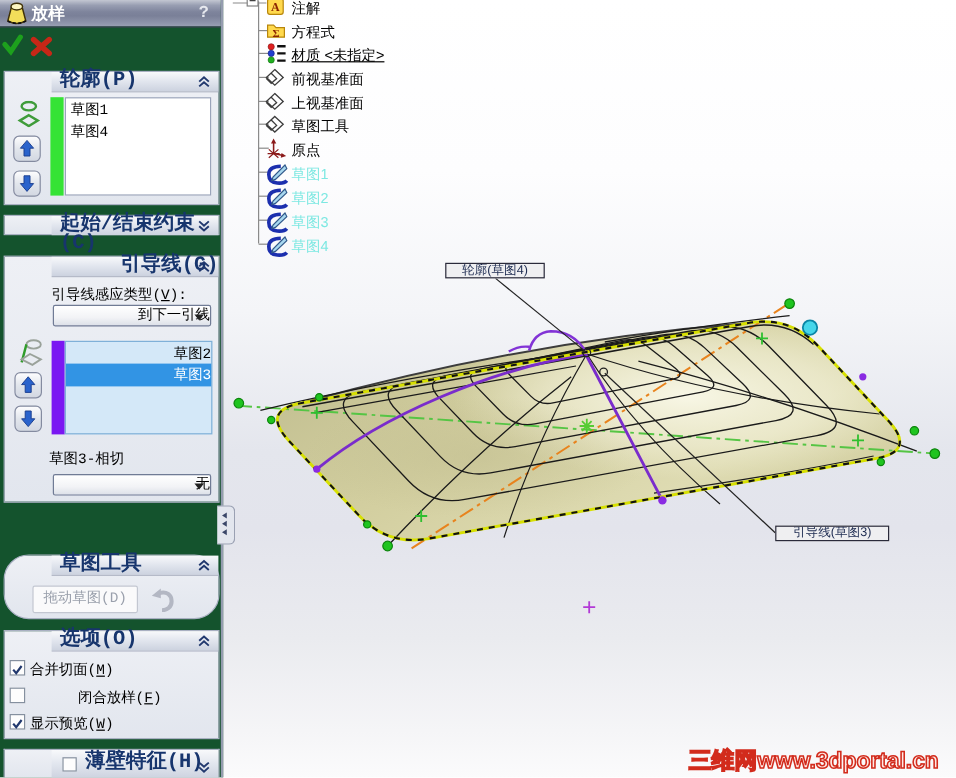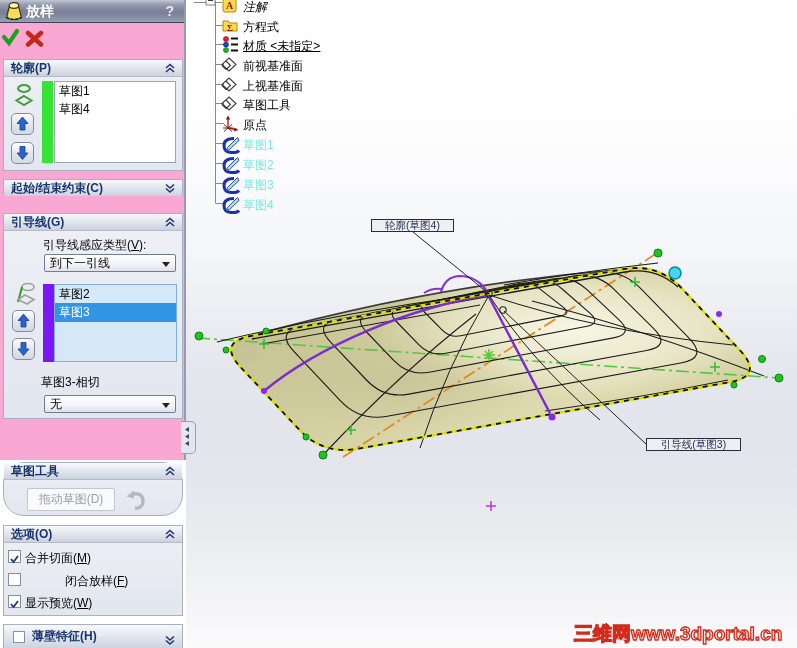--- a/index.html
+++ b/index.html
@@ -1,27 +1,27 @@
 <!DOCTYPE html>
 <html><head><meta charset="utf-8">
 <style>
 html,body{margin:0;padding:0;}
 body{width:797px;height:648px;position:relative;overflow:hidden;font-family:"Liberation Sans",sans-serif;background:#fff;}
 #vp{position:absolute;left:186px;top:0;width:611px;height:648px;
  background:linear-gradient(180deg,#ffffff 0%,#fdfdfe 22%,#f4f5f8 40%,#e4e6ed 58%,#e3e4ec 68%,#eaebef 82%,#f5f5f7 94%,#fbfbfc 100%);}
 #scene{position:absolute;left:186px;top:0;}
-#panel{position:absolute;left:0;top:0;width:184px;height:460px;background:#f9a8d4;border-right:2px solid #959caf;}
+#panel{position:absolute;left:0;top:0;width:184px;height:648px;background:#14532d;border-right:2px solid #959caf;font-family:Liberation Mono, monospace;}
 #title{position:absolute;left:0;top:0;width:184px;height:22px;
  background:linear-gradient(180deg,#c3c7d2 0%,#989eb2 20%,#7e849c 45%,#7a8098 60%,#8f95ab 88%,#9aa0b4 100%);
  border-bottom:1px solid #3d4355;}
 #title .t{position:absolute;left:26px;top:3px;color:#fff;font-weight:bold;font-size:14px;}
 #title .q{position:absolute;right:10px;top:3px;color:#e6e8ee;font-weight:bold;font-size:14px;}
 .blk{position:absolute;left:3px;width:180px;background:linear-gradient(180deg,#eef0f5,#e2e6ee);border:1px solid #a9b0c2;box-sizing:border-box;}
 .hd{height:16px;background:linear-gradient(180deg,#f8f9fb 0%,#e3e7ef 45%,#ccd2df 100%);border-bottom:1px solid #b5bac8;
- color:#17356d;font-weight:bold;font-size:12px;line-height:16px;padding-left:7px;position:relative;}
+ color:#17356d;font-weight:bold;font-size:17px;line-height:16px;padding-left:7px;position:relative;margin-left:39px;}
 .chev{position:absolute;right:6px;top:2px;}
 .dd{position:absolute;height:18px;box-sizing:border-box;border:1px solid #707b95;border-radius:2px;
  background:linear-gradient(180deg,#ffffff 0%,#f2f3f6 60%,#dde1e9 100%);font-size:12px;color:#000;line-height:16px;padding-left:5px;}
 .dd .ar{position:absolute;right:5px;top:7px;width:0;height:0;border-left:4px solid transparent;border-right:4px solid transparent;border-top:5px solid #222;}
 .btn{position:absolute;width:23px;height:22px;border:1px solid #848ba0;border-radius:5px;background:linear-gradient(180deg,#fdfdfe,#e2e6ec 50%,#d3d8e2);box-sizing:border-box;}
 .cb{position:absolute;width:13px;height:13px;border:1px solid #85909f;background:#fdfdfd;box-sizing:border-box;}
 .lbl{position:absolute;font-size:12px;color:#000;}
 #tree{position:absolute;left:186px;top:0;width:240px;height:215px;font-size:12px;}
 .trow{position:absolute;left:242px;white-space:nowrap;color:#000;}
 .sk{color:#7de8e2;}
@@ -184,21 +184,21 @@
   <g transform="translate(36,176)">
           <path d="M12,2.5 Q2,2.5 2,9.5 Q2,16 9,16.5 Q15,17 17,14.5" fill="none" stroke="#1c2fae" stroke-width="3"></path>
           <path d="M15.5,1.5 L5.5,11.5 L4.5,14.5 L7.5,13.5 L17,4.5 Z" fill="#a8d8f0" stroke="#30588a" stroke-width="1"></path>
         </g>
   <g transform="translate(36,196)">
           <path d="M12,2.5 Q2,2.5 2,9.5 Q2,16 9,16.5 Q15,17 17,14.5" fill="none" stroke="#1c2fae" stroke-width="3"></path>
           <path d="M15.5,1.5 L5.5,11.5 L4.5,14.5 L7.5,13.5 L17,4.5 Z" fill="#a8d8f0" stroke="#30588a" stroke-width="1"></path>
         </g>
  </g>
 </svg>
-<div class="trow" style="top:-1px;left:57px;font-style:italic;">注解</div>
+<div class="trow" style="top:-1px;left:57px;">注解</div>
 <div class="trow" style="top:19px;left:57px;">方程式</div>
 <div class="trow" style="top:38px;left:57px;text-decoration:underline;">材质 &lt;未指定&gt;</div>
 <div class="trow" style="top:58px;left:57px;">前视基准面</div>
 <div class="trow" style="top:78px;left:57px;">上视基准面</div>
 <div class="trow" style="top:97px;left:57px;">草图工具</div>
 <div class="trow" style="top:117px;left:57px;">原点</div>
 <div class="trow sk" style="top:137px;left:57px;">草图1</div>
 <div class="trow sk" style="top:157px;left:57px;">草图2</div>
 <div class="trow sk" style="top:177px;left:57px;">草图3</div>
 <div class="trow sk" style="top:197px;left:57px;">草图4</div>
@@ -240,21 +240,21 @@
           <path d="M10.5,16.5 L16,10 L13,10 L13,3.5 L8,3.5 L8,10 L5,10 Z" fill="#2a63cc" stroke="#1b3f8f" stroke-width="0.8"></path>
         </svg></div>
  </div>
 
  <div class="blk" style="top:179px;height:17px;">
   <div class="hd" style="border-bottom:none;">起始/结束约束(C)<span class="chev"><svg width="12" height="12">
             <path d="M2,2.5 L6,6 L10,2.5 M2,6.5 L6,10 L10,6.5" fill="none" stroke="#21386e" stroke-width="1.6"></path>
           </svg></span></div>
  </div>
 
- <div class="blk" style="top:213px;height:206px;">
+ <div class="blk" style="top:213px;height:206px;text-align:right;">
   <div class="hd">引导线(G)<span class="chev"><svg width="12" height="12">
             <path d="M2,6 L6,2.5 L10,6 M2,10 L6,6.5 L10,10" fill="none" stroke="#21386e" stroke-width="1.6"></path>
           </svg></span></div>
   <div class="lbl" style="left:39px;top:23px;">引导线感应类型(<u>V</u>):</div>
   <div class="dd" style="left:40px;top:40px;width:132px;">到下一引线<span class="ar"></span></div>
   <svg width="24" height="24" style="position:absolute;left:9px;top:68px">
    <ellipse cx="15" cy="5" rx="6" ry="3.5" fill="none" stroke="#9aa29a" stroke-width="1.6"></ellipse>
    <path d="M9,5 Q7,13 5,20" fill="none" stroke="#2f9c2a" stroke-width="2"></path>
    <path d="M12,13 L21,17.5 L14,22 L5,17.5 Z" fill="none" stroke="#9aa29a" stroke-width="1.6"></path>
   </svg>

